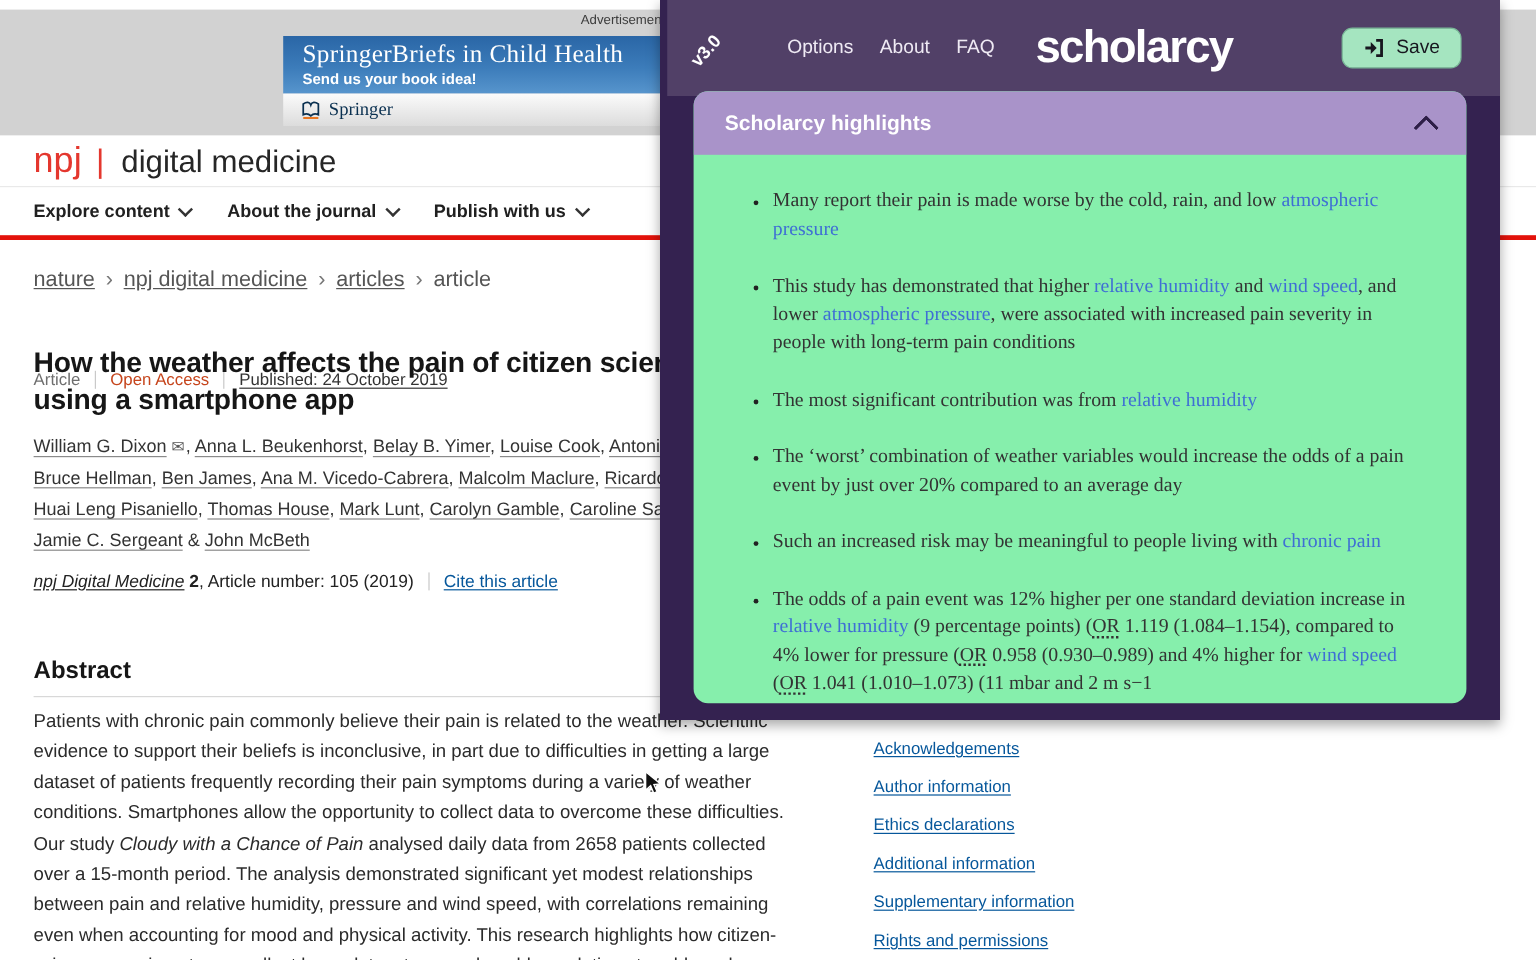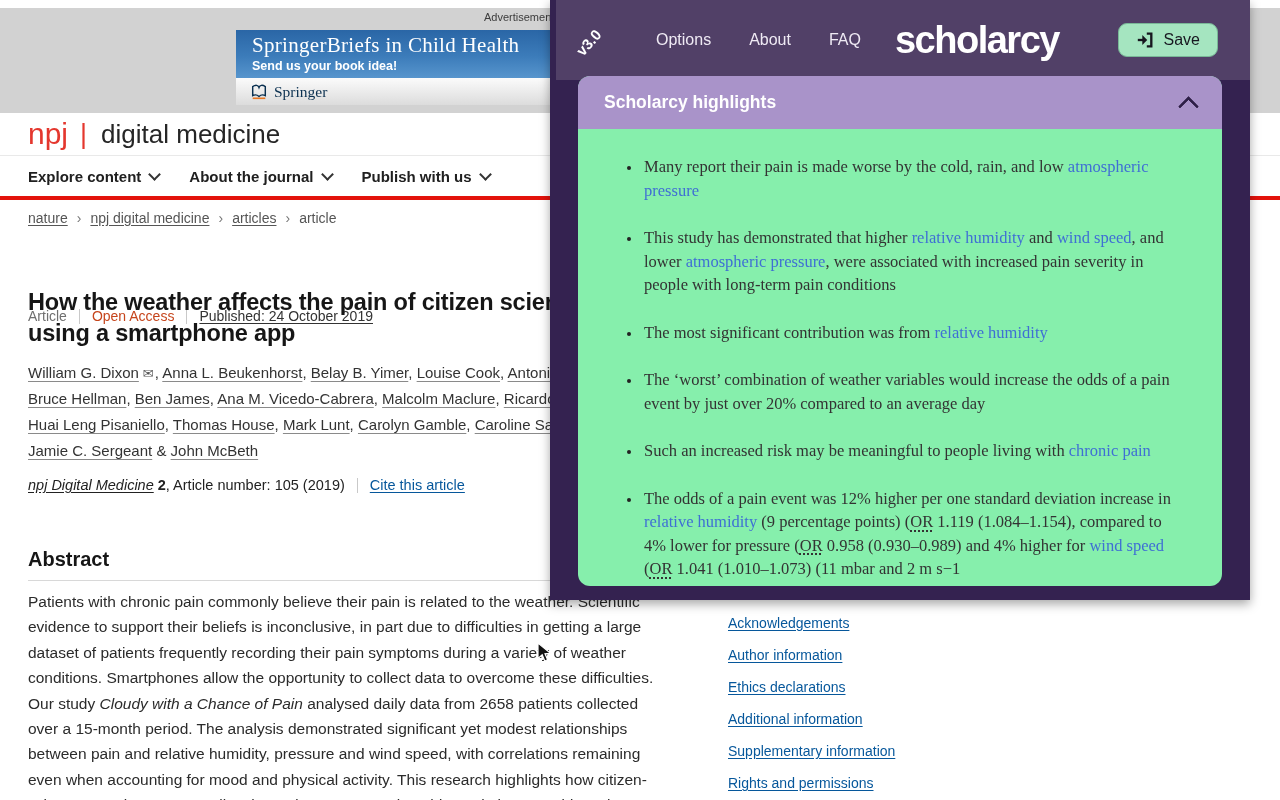--- a/index.html
+++ b/index.html
@@ -23,21 +23,21 @@
   .npj{color:#e4372e;font-size:30px;font-weight:500;}
   .npj-pipe{color:#e4372e;font-size:27px;font-weight:300;margin:0 14px 0 12px;}
   .journal-name{color:#262626;font-size:26px;font-weight:300;}
 
   .site-nav{position:absolute;top:157px;left:0;width:1280px;height:43px;background:#fff;
     border-bottom:4px solid #e3120b;display:flex;align-items:center;gap:30px;padding-left:28px;box-sizing:border-box;}
   .nav-item{display:flex;align-items:center;gap:9px;font-size:15px;font-weight:700;color:#202020;cursor:pointer;}
   .chev-down{width:7px;height:7px;border-right:2px solid #333;border-bottom:2px solid #333;
     transform:rotate(45deg);margin-top:-4px;}
 
-  .breadcrumb{position:absolute;top:210px;left:28px;font-size:14px;color:#555;}
+  .breadcrumb{position:absolute;top:222px;left:28px;font-size:18px;color:#555;}
   .bclnk{color:#555;text-decoration:underline;text-underline-offset:2px;}
   .bcsep{color:#777;margin:0 9px;}
   .bccur{color:#555;}
 
   .meta-row{position:absolute;top:266px;left:28px;font-size:14px;color:#222;margin-top:42px;}
   .graytxt{color:#6f6f6f;}
   .oa{color:#c6451c;}
   .mlnk{color:#333;text-decoration:underline;text-underline-offset:2px;}
   .vbar{display:inline-block;width:1px;height:15px;background:#c9c9c9;margin:0 12px;vertical-align:-3px;}
 
@@ -66,21 +66,21 @@
   .toc{position:absolute;left:728px;top:616px;}
   .toc-link{display:block;font-size:14px;line-height:14px;color:#06579b;text-decoration:underline;
     text-underline-offset:2px;margin-bottom:18px;}
 
   
   .scholarcy-panel{position:absolute;left:550px;top:0;width:700px;height:600px;background:#342250;
     box-shadow:0 4px 10px rgba(0,0,0,.35);z-index:10;}
   .sch-header{height:80px;background:#514067;border-left:6px solid #342250;box-sizing:border-box;
     display:flex;align-items:center;padding-right:32px;position:relative;}
   .version{position:absolute;left:18px;top:34px;transform:rotate(-48deg);color:#fff;font-weight:700;font-size:15px;}
-  .sch-nav{display:flex;gap:38px;margin-left:100px;}
+  .sch-nav{display:flex;gap:22px;margin-left:100px;}
   .sch-nav a{color:#efeaf4;font-size:16px;text-decoration:none;}
   .sch-logo{font-size:38px;font-weight:700;color:#fff;letter-spacing:-1.5px;margin-left:34px;}
   .save-btn{margin-left:auto;display:flex;align-items:center;gap:10px;background:#a5e5c0;
     border:1px solid #79b897;border-radius:9px;height:34px;padding:0 17px;font-size:16px;color:#17171f;
     font-family:"Liberation Sans",sans-serif;cursor:pointer;}
 
   .card{position:absolute;left:28px;top:76px;width:644px;height:510px;border-radius:12px;
     background:#86efac;overflow:hidden;}
   .card-header{height:53px;background:#a993c9;display:flex;align-items:center;padding:0 26px;}
   .card-title{color:#fff;font-weight:700;font-size:17.5px;}

